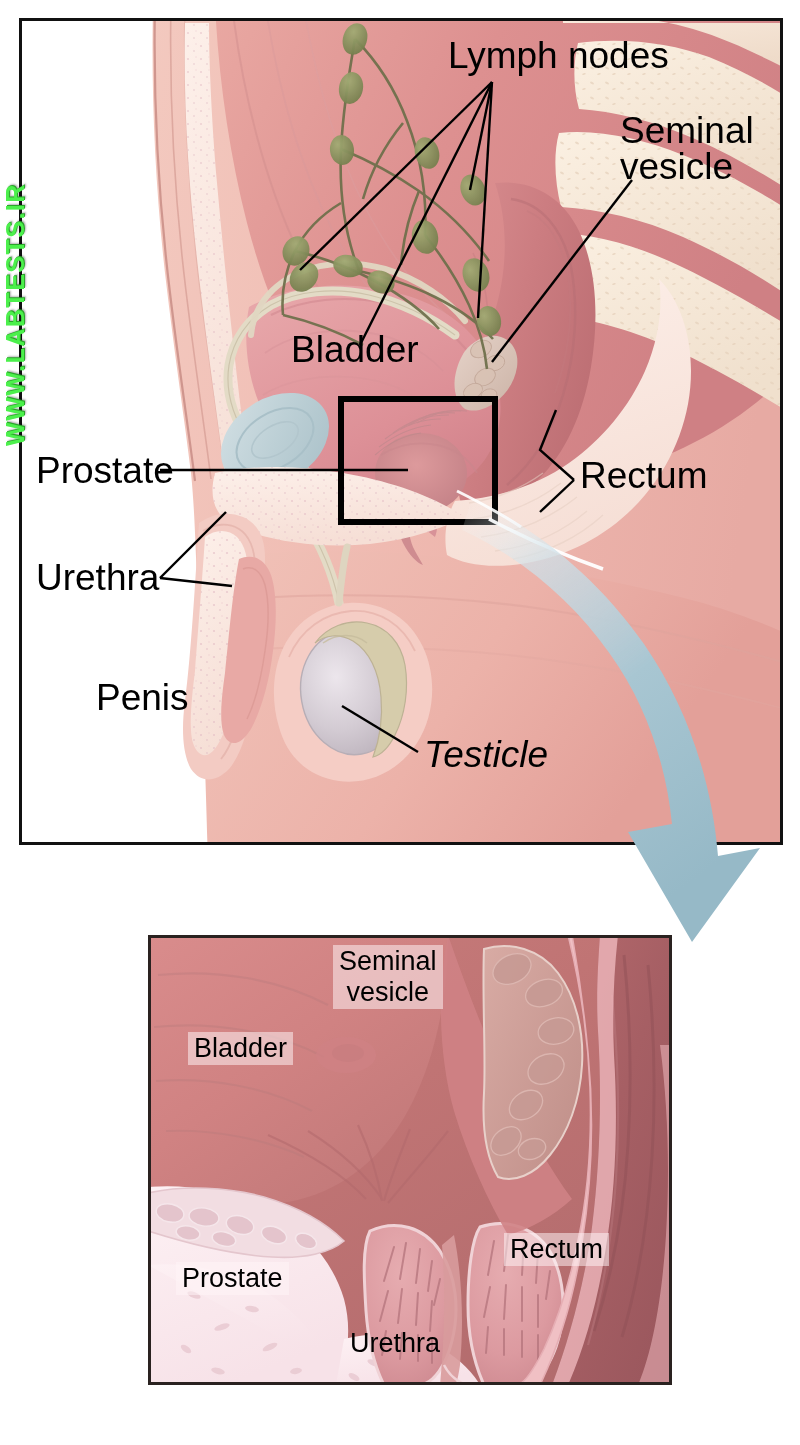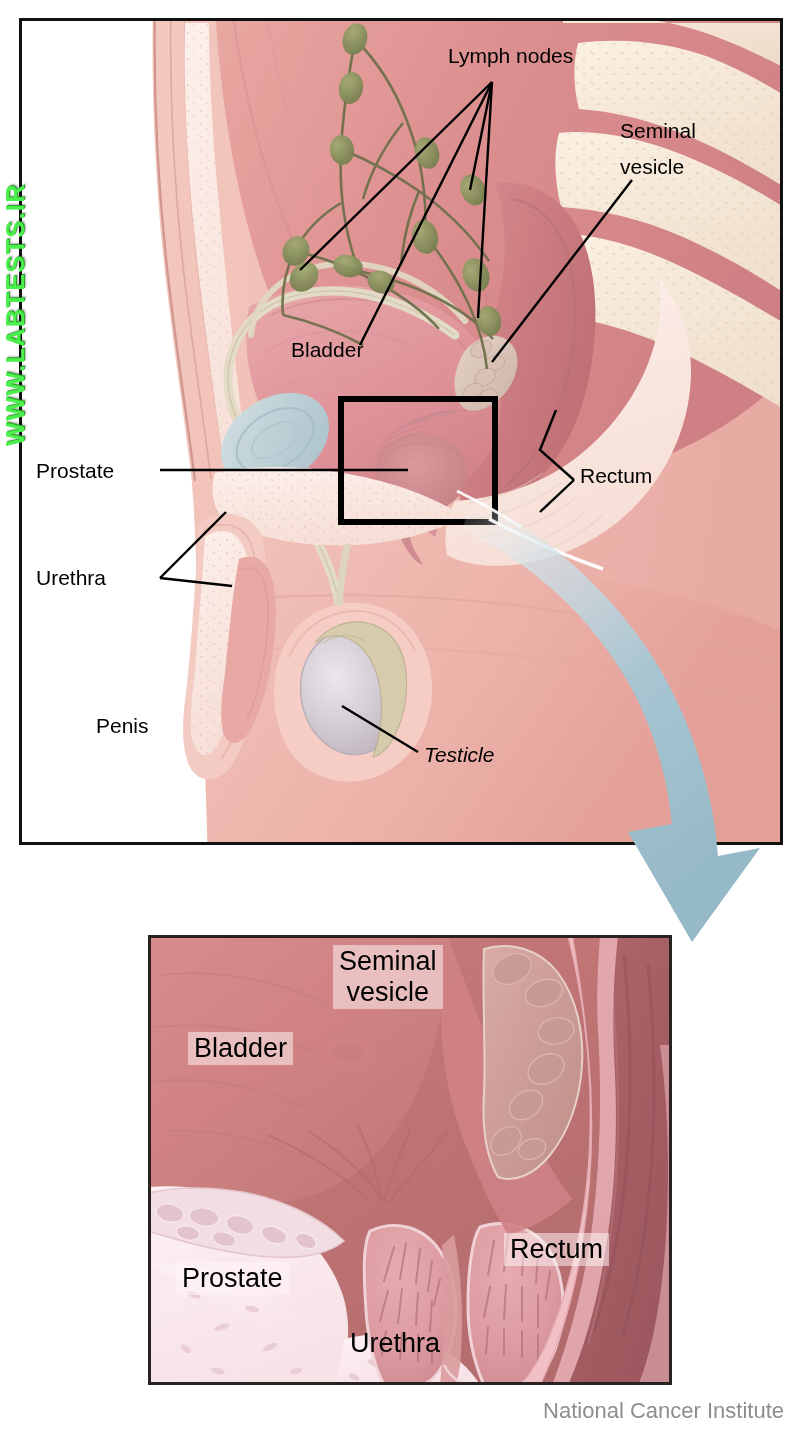--- a/index.html
+++ b/index.html
@@ -45,21 +45,21 @@
   #inset-canvas{position:absolute;left:-3px;top:-3px;width:524px;height:450px;}
 
   
   #transfer-arrow{position:absolute;left:440px;top:470px;width:360px;height:520px;
     pointer-events:none;z-index:40;}
 
   
   .lbl{
     position:absolute; color:#000;
     font-family:"Liberation Sans", sans-serif;
-    font-size:21px; line-height:35px; white-space:pre-line;
+    font-size:37px; line-height:35px; white-space:pre-line;
     z-index:30;
   }
   .lbl.two{line-height:36px;}
   .inset-lbl{
     position:absolute; color:#000;
     font-family:"Liberation Sans", sans-serif;
     font-size:27px; line-height:31px; white-space:pre-line;
     text-align:center; z-index:30;
     padding:1px 6px;
     background:rgba(255,245,248,0.52);
@@ -376,21 +376,21 @@
     </g>
   </svg>
 
   <div class="lbl" style="left:448px;top:38px;">Lymph nodes</div>
   <div class="lbl two" style="left:620px;top:113px;">Seminal
 vesicle</div>
   <div class="lbl" style="left:291px;top:332px;">Bladder</div>
   <div class="lbl" style="left:36px;top:453px;">Prostate</div>
   <div class="lbl" style="left:580px;top:458px;">Rectum</div>
   <div class="lbl" style="left:36px;top:560px;">Urethra</div>
-  <div class="lbl" style="left:96px;top:708px;">Penis</div>
+  <div class="lbl" style="left:96px;top:680px;">Penis</div>
   <div class="lbl" style="left:424px;top:737px;font-style:italic;">Testicle</div>
 
   <svg id="transfer-arrow" viewBox="0 0 360 520">
     <defs>
       <linearGradient id="gArrow" x1="0" y1="0" x2="0.5" y2="1">
         <stop offset="0" stop-color="#ffffff" stop-opacity="0"></stop>
         <stop offset="0.22" stop-color="#cfe0e8" stop-opacity=".75"></stop>
         <stop offset="0.55" stop-color="#a8c6d2"></stop>
         <stop offset="1" stop-color="#96b9c7"></stop>
       </linearGradient>
@@ -586,15 +586,14 @@
 vesicle</div>
   <div class="inset-lbl" style="left:188px;top:1032px;">Bladder</div>
   <div class="inset-lbl" style="left:504px;top:1233px;">Rectum</div>
   <div class="inset-lbl" style="left:176px;top:1262px;">Prostate</div>
   <div class="inset-lbl nobg" style="left:344px;top:1327px;">Urethra</div>
 
   <div id="watermark">
     <span class="wm-txt">WWW.LABTESTS.IR</span>
   </div>
 
-  <div id="credit">National Cancer Institute</div>
 
 </div>
 
 </body></html>

